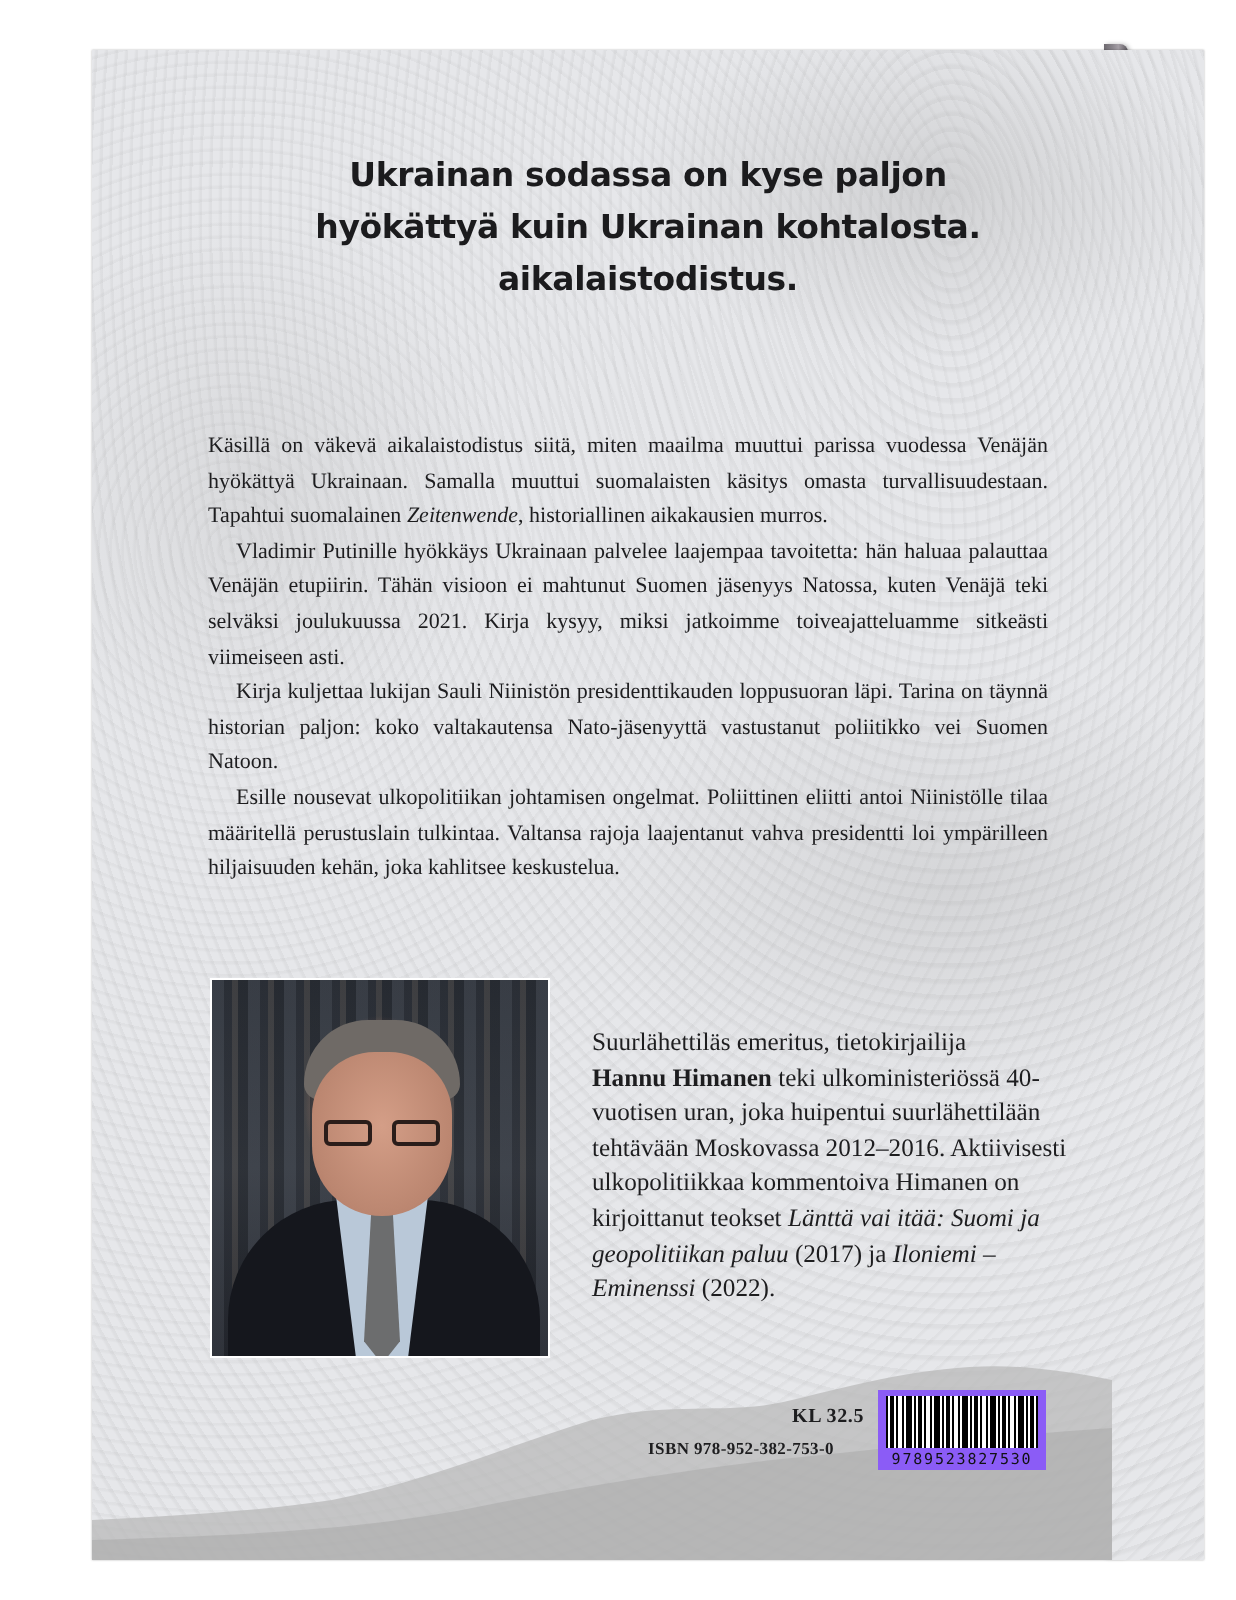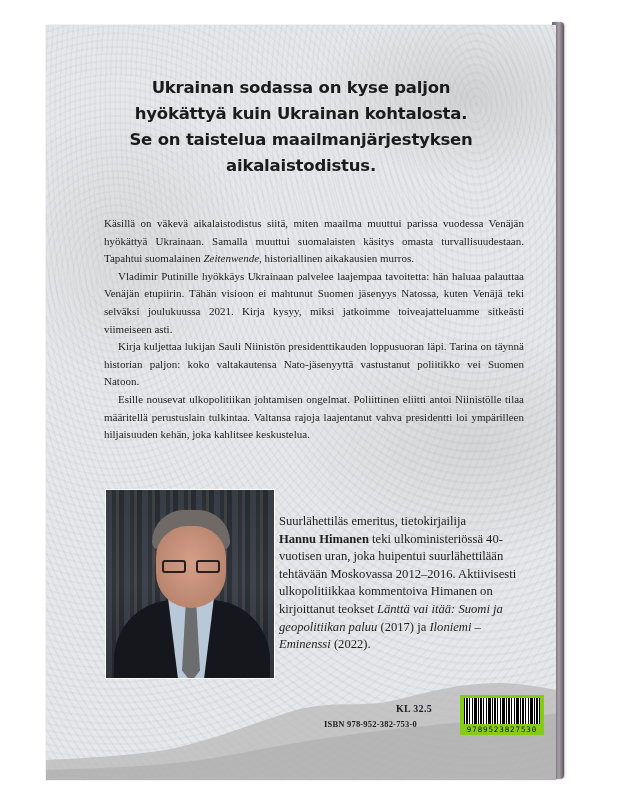--- a/index.html
+++ b/index.html
@@ -23,21 +23,21 @@
       width: 12px;
       height: 757px;
       background: linear-gradient(to right, #6e6a70 0%, #8a858c 35%, #a59fa6 60%, #5a565c 100%);
       border-radius: 0 4px 4px 0;
       box-shadow: 1px 0 2px rgba(0,0,0,0.25);
     }
     .cover {
       position: absolute;
       left: 46px;
       top: 25px;
-      width: 510px;
+      width: 556px;
       height: 755px;
       background: #e6e7ea;
       overflow: hidden;
       box-shadow: 0 0 1px rgba(0,0,0,0.3);
     }
     .cover-texture {
       position: absolute;
       inset: 0;
       background:
         radial-gradient(ellipse 220px 120px at 420px 70px, rgba(170,170,170,0.35) 0%, rgba(170,170,170,0.0) 70%),
@@ -148,21 +148,21 @@
     }
     .photo-tie {
       position: absolute;
       left: 76px; top: 116px;
       width: 18px; height: 76px;
       background: #6c6d6e;
       clip-path: polygon(20% 0, 80% 0, 100% 85%, 50% 100%, 0 85%);
     }
     .bio {
       position: absolute;
-      left: 233px;
+      left: 250px;
       top: 488px;
       width: 240px;
       font-family: "Liberation Serif", serif;
       font-size: 12.6px;
       line-height: 17.6px;
       color: #1d1d1f;
     }
     .bio p { margin: 0; }
     .bio strong { font-weight: bold; margin-top: 44px; }
     .bio em { font-style: italic; }
@@ -186,25 +186,25 @@
       text-align: center;
       font-family: "Liberation Serif", serif;
       font-size: 8.5px;
       font-weight: bold;
       color: #1d1d1f;
       letter-spacing: 0.2px;
       white-space: nowrap;
     }
     .barcode {
       position: absolute;
-      left: 414px;
+      left: 393px;
       top: 670px;
       width: 84px;
       height: 40px;
-      background: #84cc16;
+      background: #8b5cf6;
     }
     .barcode-bars {
       position: absolute;
       left: 4px;
       top: 3px;
       width: 76px;
       height: 26px;
       background: repeating-linear-gradient(to right,
         #000 0px, #000 1px, #fff 1px, #fff 2px,
         #000 2px, #000 4px, #fff 4px, #fff 5px,
@@ -234,21 +234,20 @@
     <div class="cover-texture"></div>
 
     <svg class="cover-hills" viewBox="0 0 510 110" preserveAspectRatio="none">
       <path d="M0,110 L0,90 C40,88 80,86 120,80 C170,70 210,52 250,40 C290,30 320,38 350,30 C390,20 430,10 470,14 C490,16 500,18 510,20 L510,110 Z" fill="#b9b9b9" opacity="0.75"></path>
       <path d="M0,110 L0,100 C60,98 130,96 190,84 C240,74 290,66 340,60 C400,54 450,48 510,44 L510,110 Z" fill="#a9a9a9" opacity="0.55"></path>
     </svg>
 
     <div class="headline">
       <div>Ukrainan sodassa on kyse paljon</div>
       <div>hyökättyä kuin Ukrainan kohtalosta.</div>
-      <div>Se on taistelua maailmanjärjestyksen</div>
       <div>aikalaistodistus.</div>
     </div>
 
     <div class="blurb">
       <p class="first"><span>Käsillä on väkevä aikalaistodistus siitä, miten maailma muuttui parissa vuodessa Venäjän hyökättyä Ukrainaan. Samalla muuttui suomalaisten käsitys omasta turvallisuudestaan. Tapahtui suomalainen </span><em>Zeitenwende</em><span>, historiallinen aikakausien murros.</span></p>
       <p>Vladimir Putinille hyökkäys Ukrainaan palvelee laajempaa tavoitetta: hän haluaa palauttaa Venäjän etupiirin. Tähän visioon ei mahtunut Suomen jäsenyys Natossa, kuten Venäjä teki selväksi joulukuussa 2021. Kirja kysyy, miksi jatkoimme toiveajatteluamme sitkeästi viimeiseen asti.</p>
       <p>Kirja kuljettaa lukijan Sauli Niinistön presidenttikauden loppusuoran läpi. Tarina on täynnä historian paljon: koko valtakautensa Nato-jäsenyyttä vastustanut poliitikko vei Suomen Natoon.</p>
       <p>Esille nousevat ulkopolitiikan johtamisen ongelmat. Poliittinen eliitti antoi Niinistölle tilaa määritellä perustuslain tulkintaa. Valtansa rajoja laajentanut vahva presidentti loi ympärilleen hiljaisuuden kehän, joka kahlitsee keskustelua.</p>
     </div>
 

